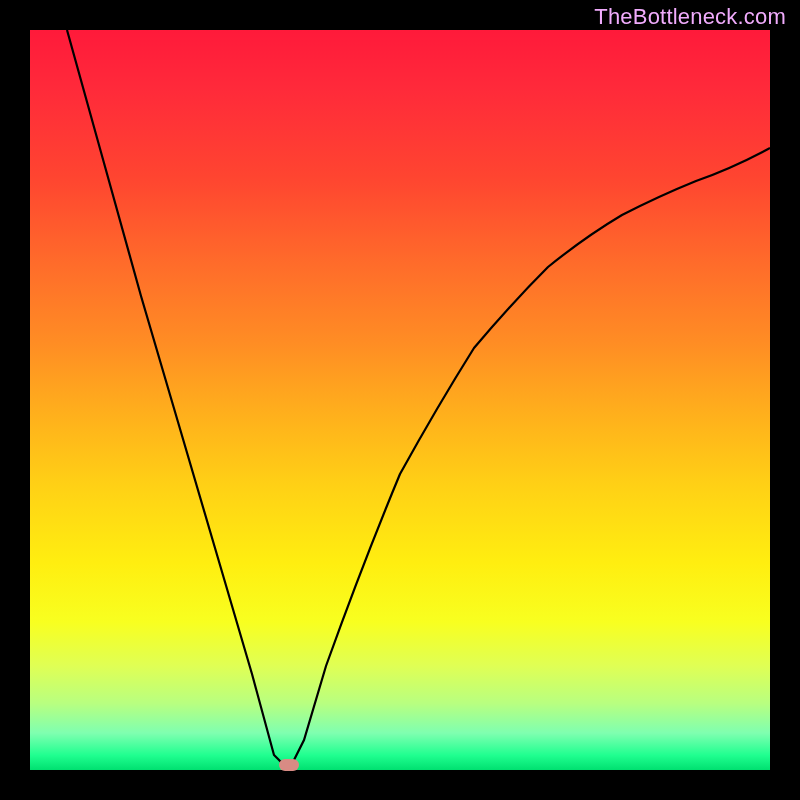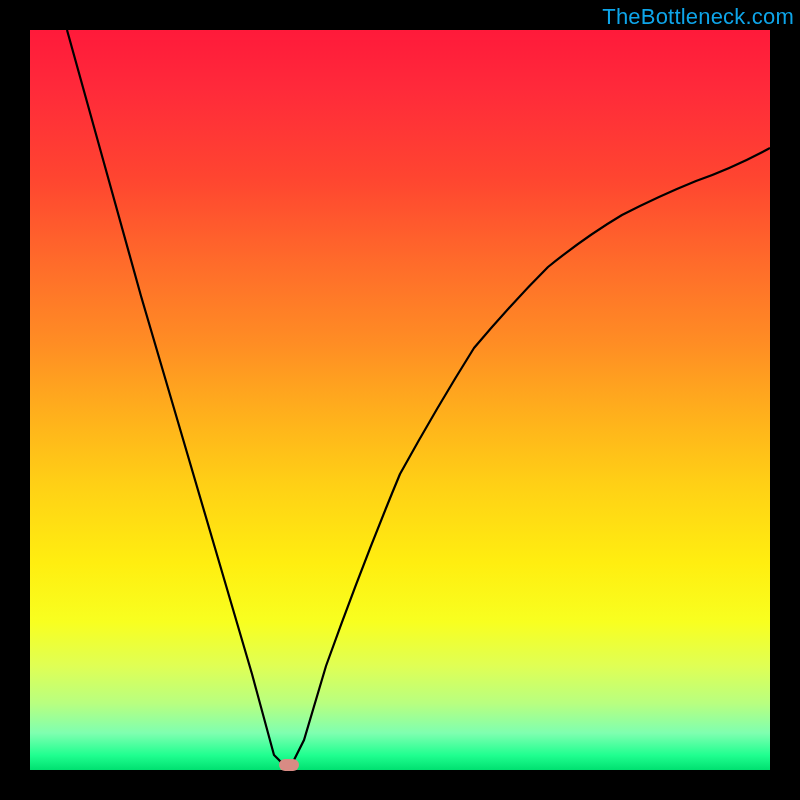--- a/index.html
+++ b/index.html
@@ -38,22 +38,22 @@
       #dfff55 86%,
       #b8ff80 91%,
       #7fffb0 95%,
       #20ff90 98%,
       #00e070 100%
     );
   }
   .watermark {
     position: absolute;
     top: 4px;
-    right: 6px;
-    color: #0ea5e9;
+    right: 14px;
+    color: #f0abfc;
     font-size: 22px;
     font-weight: 500;
     letter-spacing: 0.2px;
   }
   svg.curve {
     position: absolute;
     top: 0;
     left: 0;
     width: 740px;
     height: 740px;

